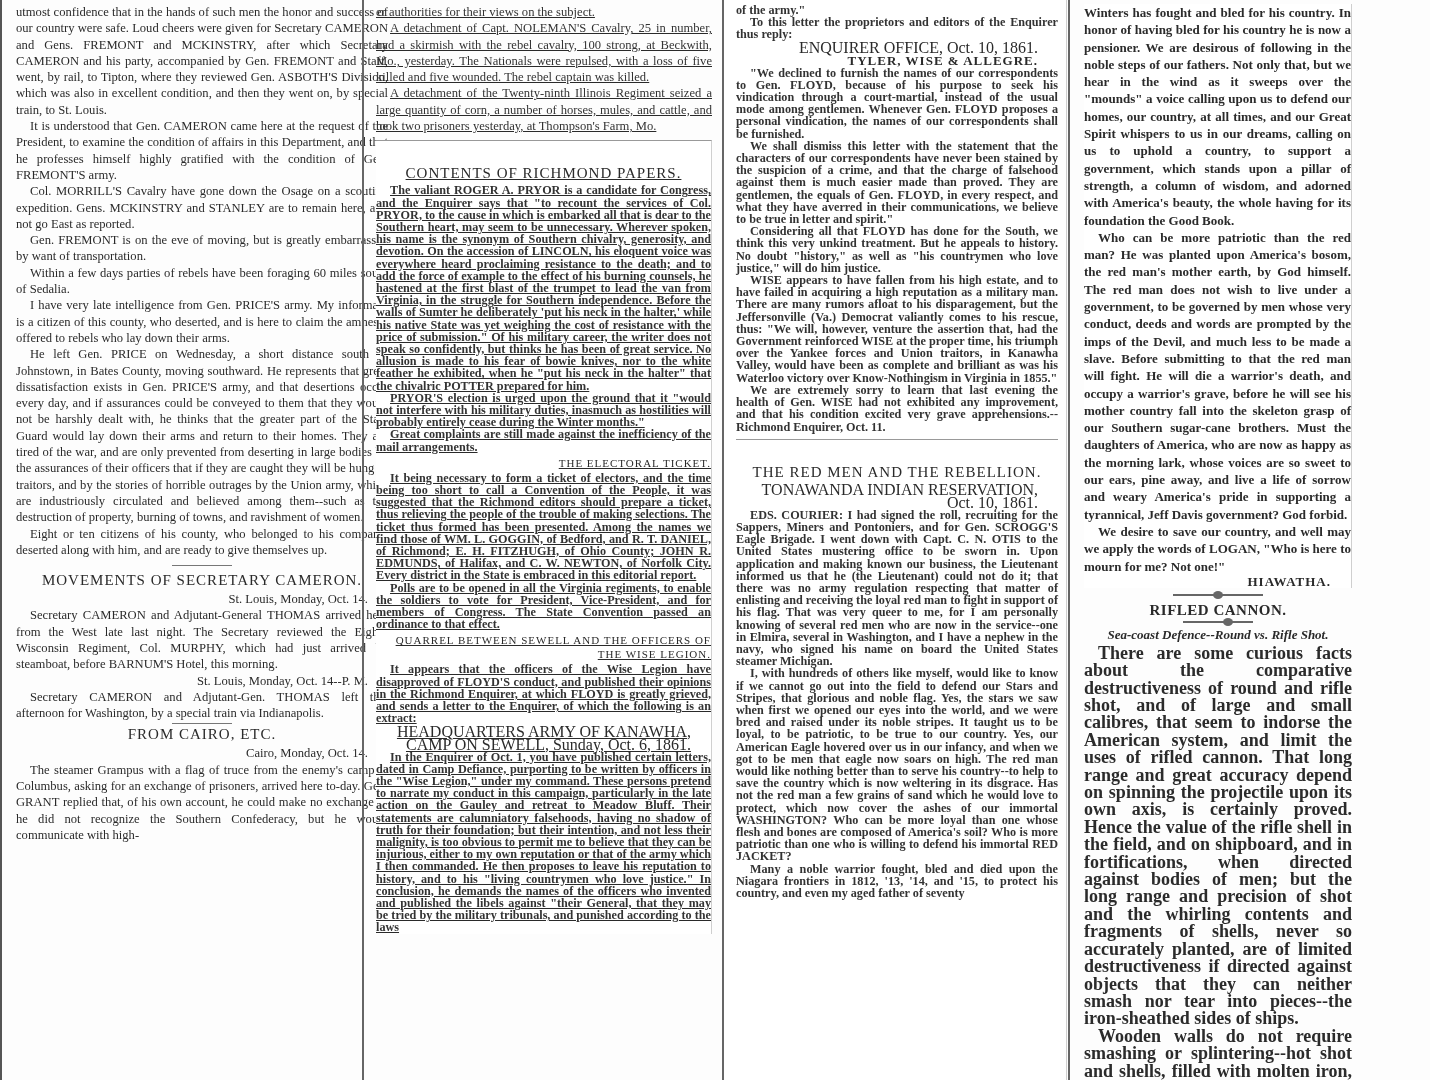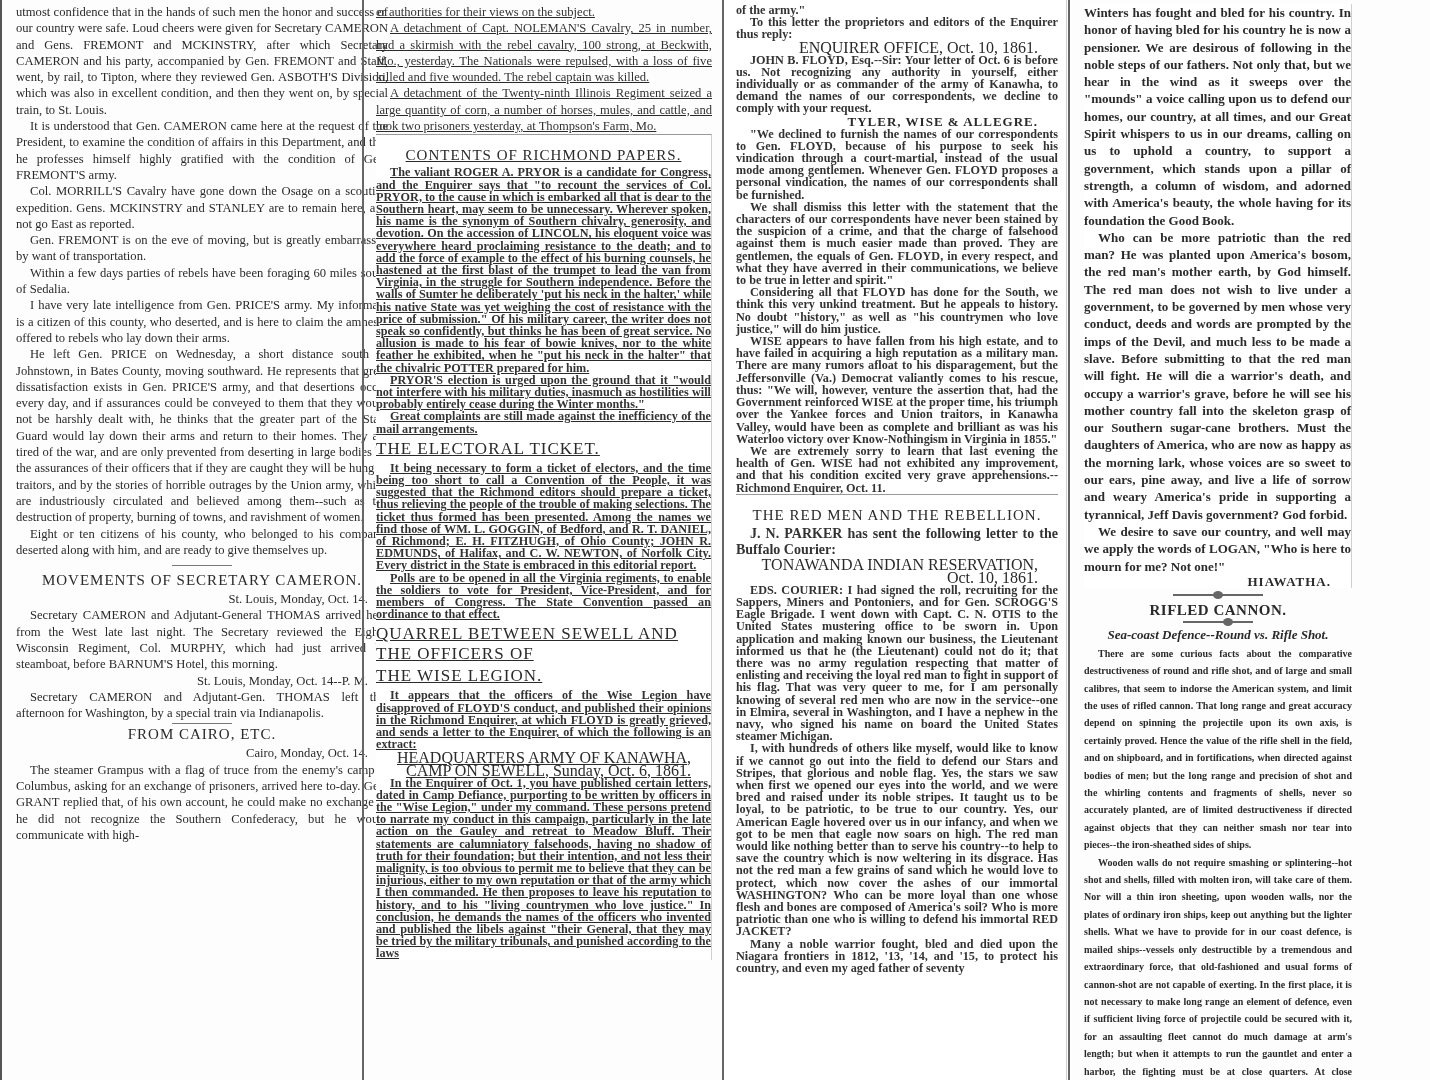--- a/index.html
+++ b/index.html
@@ -26,38 +26,38 @@
     margin:0;
     font-size:12.6px;
     line-height:16.3px;
     text-align:justify;
     text-indent:14px;
     hyphens:auto;
   }
   p.noindent { text-indent:0; }
   .c2 p, .c3 p { font-size:12.2px; line-height:12.2px; font-weight:bold; color:#333; }
   .c4 p { font-size:13px; line-height:17.3px; font-weight:bold; color:#2b2b2b; }
-  .c4 .rifled p { font-size:10px; line-height:17.4px; }
+  .c4 .rifled p { font-size:18px; line-height:17.4px; }
   h2 {
     margin:6px 0 2px 0; font-size:15px; text-align:center;
     letter-spacing:1px; font-weight:normal; text-transform:uppercase;
   }
   h2.bold { font-weight:bold; letter-spacing:0.5px; }
   h3 {
-    margin:4px 0 3px 0; font-size:17px; text-align:left;
+    margin:4px 0 3px 0; font-size:11px; text-align:right;
     letter-spacing:1px; font-weight:normal;
   }
   h4 { margin:4px 0 2px 0; font-size:13px; text-align:center; font-weight:bold;font-style:italic; }
   .dateline { text-align:right; font-size:12.6px; line-height:16.3px; padding-right:20px; }
   .dateline.small { font-size:16px; line-height:13px; }
   .sig { text-align:right; font-size:13px; line-height:13px; font-weight:bold; letter-spacing:1px; padding-right:20px; }
   .rule { width:60px; height:1px; background:#777; margin:7px auto 4px auto; }
   .orn { width:90px; height:2px; background:#666; margin:6px auto 4px auto; position:relative; }
   .orn::after { content:""; position:absolute; left:40px; top:-3px; width:10px; height:8px; background:#666; border-radius:50%; }
-  .box { border-top:1px solid #999; margin-top:0; padding-top:6px; }
+  .box { border-top:1px solid #999; margin-top:6px; padding-top:18px; }
 </style>
 </head>
 <body>
 
 <div class="col col1">
   <div>
     <p class="noindent">utmost confidence that in the hands of such men the honor and success of our country were safe. Loud cheers were given for Secretary CAMERON and Gens. FREMONT and MCKINSTRY, after which Secretary CAMERON and his party, accompanied by Gen. FREMONT and Staff, went, by rail, to Tipton, where they reviewed Gen. ASBOTH'S Division, which was also in excellent condition, and then they went on, by special train, to St. Louis.</p>
     <p>It is understood that Gen. CAMERON came here at the request of the President, to examine the condition of affairs in this Department, and that he professes himself highly gratified with the condition of Gen. FREMONT'S army.</p>
     <p>Col. MORRILL'S Cavalry have gone down the Osage on a scouting expedition. Gens. MCKINSTRY and STANLEY are to remain here, and not go East as reported.</p>
     <p>Gen. FREMONT is on the eve of moving, but is greatly embarrassed by want of transportation.</p>
@@ -103,31 +103,29 @@
     <div class="dateline small">CAMP ON SEWELL, Sunday, Oct. 6, 1861.</div>
     <p>In the Enquirer of Oct. 1, you have published certain letters, dated in Camp Defiance, purporting to be written by officers in the "Wise Legion," under my command. These persons pretend to narrate my conduct in this campaign, particularly in the late action on the Gauley and retreat to Meadow Bluff. Their statements are calumniatory falsehoods, having no shadow of truth for their foundation; but their intention, and not less their malignity, is too obvious to permit me to believe that they can be injurious, either to my own reputation or that of the army which I then commanded. He then proposes to leave his reputation to history, and to his "living countrymen who love justice." In conclusion, he demands the names of the officers who invented and published the libels against "their General, that they may be tried by the military tribunals, and punished according to the laws</p>
   </div>
 </div>
 
 <div class="col col3 c3 clip">
   <div>
     <p class="noindent">of the army."</p>
     <p>To this letter the proprietors and editors of the Enquirer thus reply:</p>
     <div class="dateline small">ENQUIRER OFFICE, Oct. 10, 1861.</div>
-    <p>JOHN B. FLOYD, Esq.--Sir: Your letter of Oct. 6 is before us. Not recognizing any authority in yourself, either individually or as commander of the army of Kanawha, to demand the names of our correspondents, we decline to comply with your request.</p>
     <div class="sig">TYLER, WISE &amp; ALLEGRE.</div>
     <p>"We declined to furnish the names of our correspondents to Gen. FLOYD, because of his purpose to seek his vindication through a court-martial, instead of the usual mode among gentlemen. Whenever Gen. FLOYD proposes a personal vindication, the names of our correspondents shall be furnished.</p>
     <p>We shall dismiss this letter with the statement that the characters of our correspondents have never been stained by the suspicion of a crime, and that the charge of falsehood against them is much easier made than proved. They are gentlemen, the equals of Gen. FLOYD, in every respect, and what they have averred in their communications, we believe to be true in letter and spirit."</p>
     <p>Considering all that FLOYD has done for the South, we think this very unkind treatment. But he appeals to history. No doubt "history," as well as "his countrymen who love justice," will do him justice.</p>
     <p>WISE appears to have fallen from his high estate, and to have failed in acquiring a high reputation as a military man. There are many rumors afloat to his disparagement, but the Jeffersonville (Va.) Democrat valiantly comes to his rescue, thus: "We will, however, venture the assertion that, had the Government reinforced WISE at the proper time, his triumph over the Yankee forces and Union traitors, in Kanawha Valley, would have been as complete and brilliant as was his Waterloo victory over Know-Nothingism in Virginia in 1855."</p>
     <p>We are extremely sorry to learn that last evening the health of Gen. WISE had not exhibited any improvement, and that his condition excited very grave apprehensions.--Richmond Enquirer, Oct. 11.</p>
   </div>
   <div class="box">
     <h2>THE RED MEN AND THE REBELLION.</h2>
-    <p style="font-size:14px;line-height:16px;">J. N. PARKER has sent the following letter to the Buffalo Courier:</p>
     <div class="dateline small">TONAWANDA INDIAN RESERVATION,</div>
     <div class="dateline small">Oct. 10, 1861.</div>
     <p>EDS. COURIER: I had signed the roll, recruiting for the Sappers, Miners and Pontoniers, and for Gen. SCROGG'S Eagle Brigade. I went down with Capt. C. N. OTIS to the United States mustering office to be sworn in. Upon application and making known our business, the Lieutenant informed us that he (the Lieutenant) could not do it; that there was no army regulation respecting that matter of enlisting and receiving the loyal red man to fight in support of his flag. That was very queer to me, for I am personally knowing of several red men who are now in the service--one in Elmira, several in Washington, and I have a nephew in the navy, who signed his name on board the United States steamer Michigan.</p>
     <p>I, with hundreds of others like myself, would like to know if we cannot go out into the field to defend our Stars and Stripes, that glorious and noble flag. Yes, the stars we saw when first we opened our eyes into the world, and we were bred and raised under its noble stripes. It taught us to be loyal, to be patriotic, to be true to our country. Yes, our American Eagle hovered over us in our infancy, and when we got to be men that eagle now soars on high. The red man would like nothing better than to serve his country--to help to save the country which is now weltering in its disgrace. Has not the red man a few grains of sand which he would love to protect, which now cover the ashes of our immortal WASHINGTON? Who can be more loyal than one whose flesh and bones are composed of America's soil? Who is more patriotic than one who is willing to defend his immortal RED JACKET?</p>
     <p>Many a noble warrior fought, bled and died upon the Niagara frontiers in 1812, '13, '14, and '15, to protect his country, and even my aged father of seventy</p>
   </div>
 </div>
 
 <div class="col col4 c4">
   <div class="clip">

